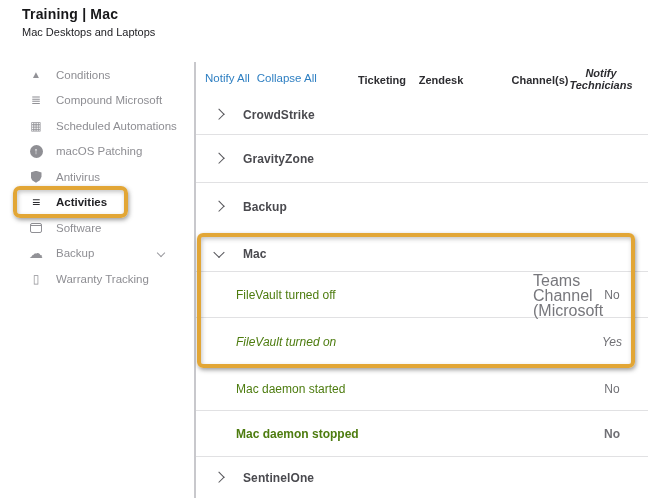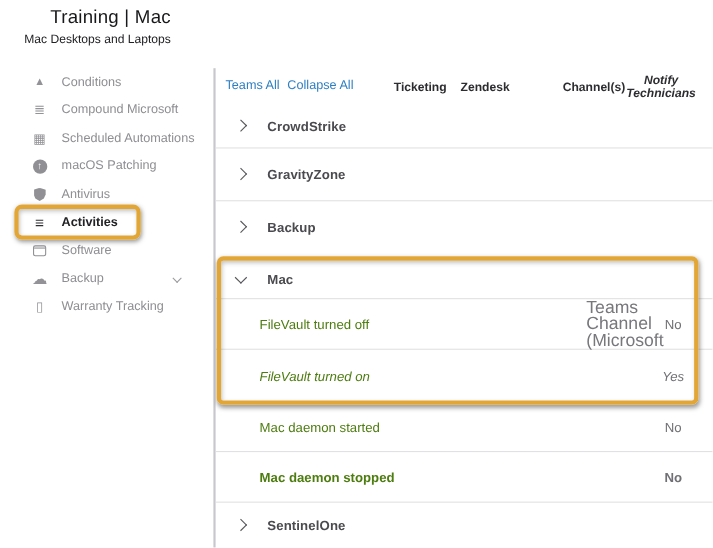--- a/index.html
+++ b/index.html
@@ -1,21 +1,21 @@
 <!DOCTYPE html>
 <html><head>
 <meta charset="utf-8">
 <style>
   html,body{margin:0;padding:0;background:#fff;}
   .screen{position:relative;width:648px;height:498px;background:#fff;overflow:hidden;
           font-family:"Liberation Sans",sans-serif;}
 
   
   .app-header{position:absolute;left:22px;top:6px;}
-  .title{font-size:17px;font-weight:400;color:#18181a;letter-spacing:.2px;text-align:right;}
+  .title{font-size:14px;font-weight:700;color:#18181a;letter-spacing:.2px;}
   .subtitle{font-size:11px;color:#222226;margin-top:4px;}
 
   
   .sidebar{position:absolute;left:0;top:62px;width:195px;}
   .side-item{display:flex;align-items:center;height:25.5px;padding-left:28px;width:195px;
              box-sizing:border-box;color:#8e8e93;font-size:11.5px;cursor:default;}
   .side-item .icn{width:16px;display:flex;justify-content:center;align-items:center;
                   font-size:12px;color:#929297;}
   .side-item .lbl{margin-left:12px;white-space:nowrap;}
   .side-item.active .lbl{color:#222226;font-weight:700;}
@@ -122,21 +122,21 @@
     </div>
   </div>
 
   <div class="act-box"></div>
 
   <div class="vline"></div>
 
   <div class="main">
 
     <div class="links">
-      <span>Teams All</span>
+      <span>Notify All</span>
       <span>Collapse All</span>
     </div>
 
     <div class="col-h" style="left:156px;width:60px;">Ticketing</div>
     <div class="col-h" style="left:215px;width:60px;">Zendesk</div>
     <div class="col-h" style="left:314px;width:60px;">Channel(s)</div>
     <div class="col-h notify" style="left:372px;font-style:italic;">Notify Technicians</div>
 
     <div class="trow sep" style="top:95px;height:40px;">
       <span class="chev right"></span>

